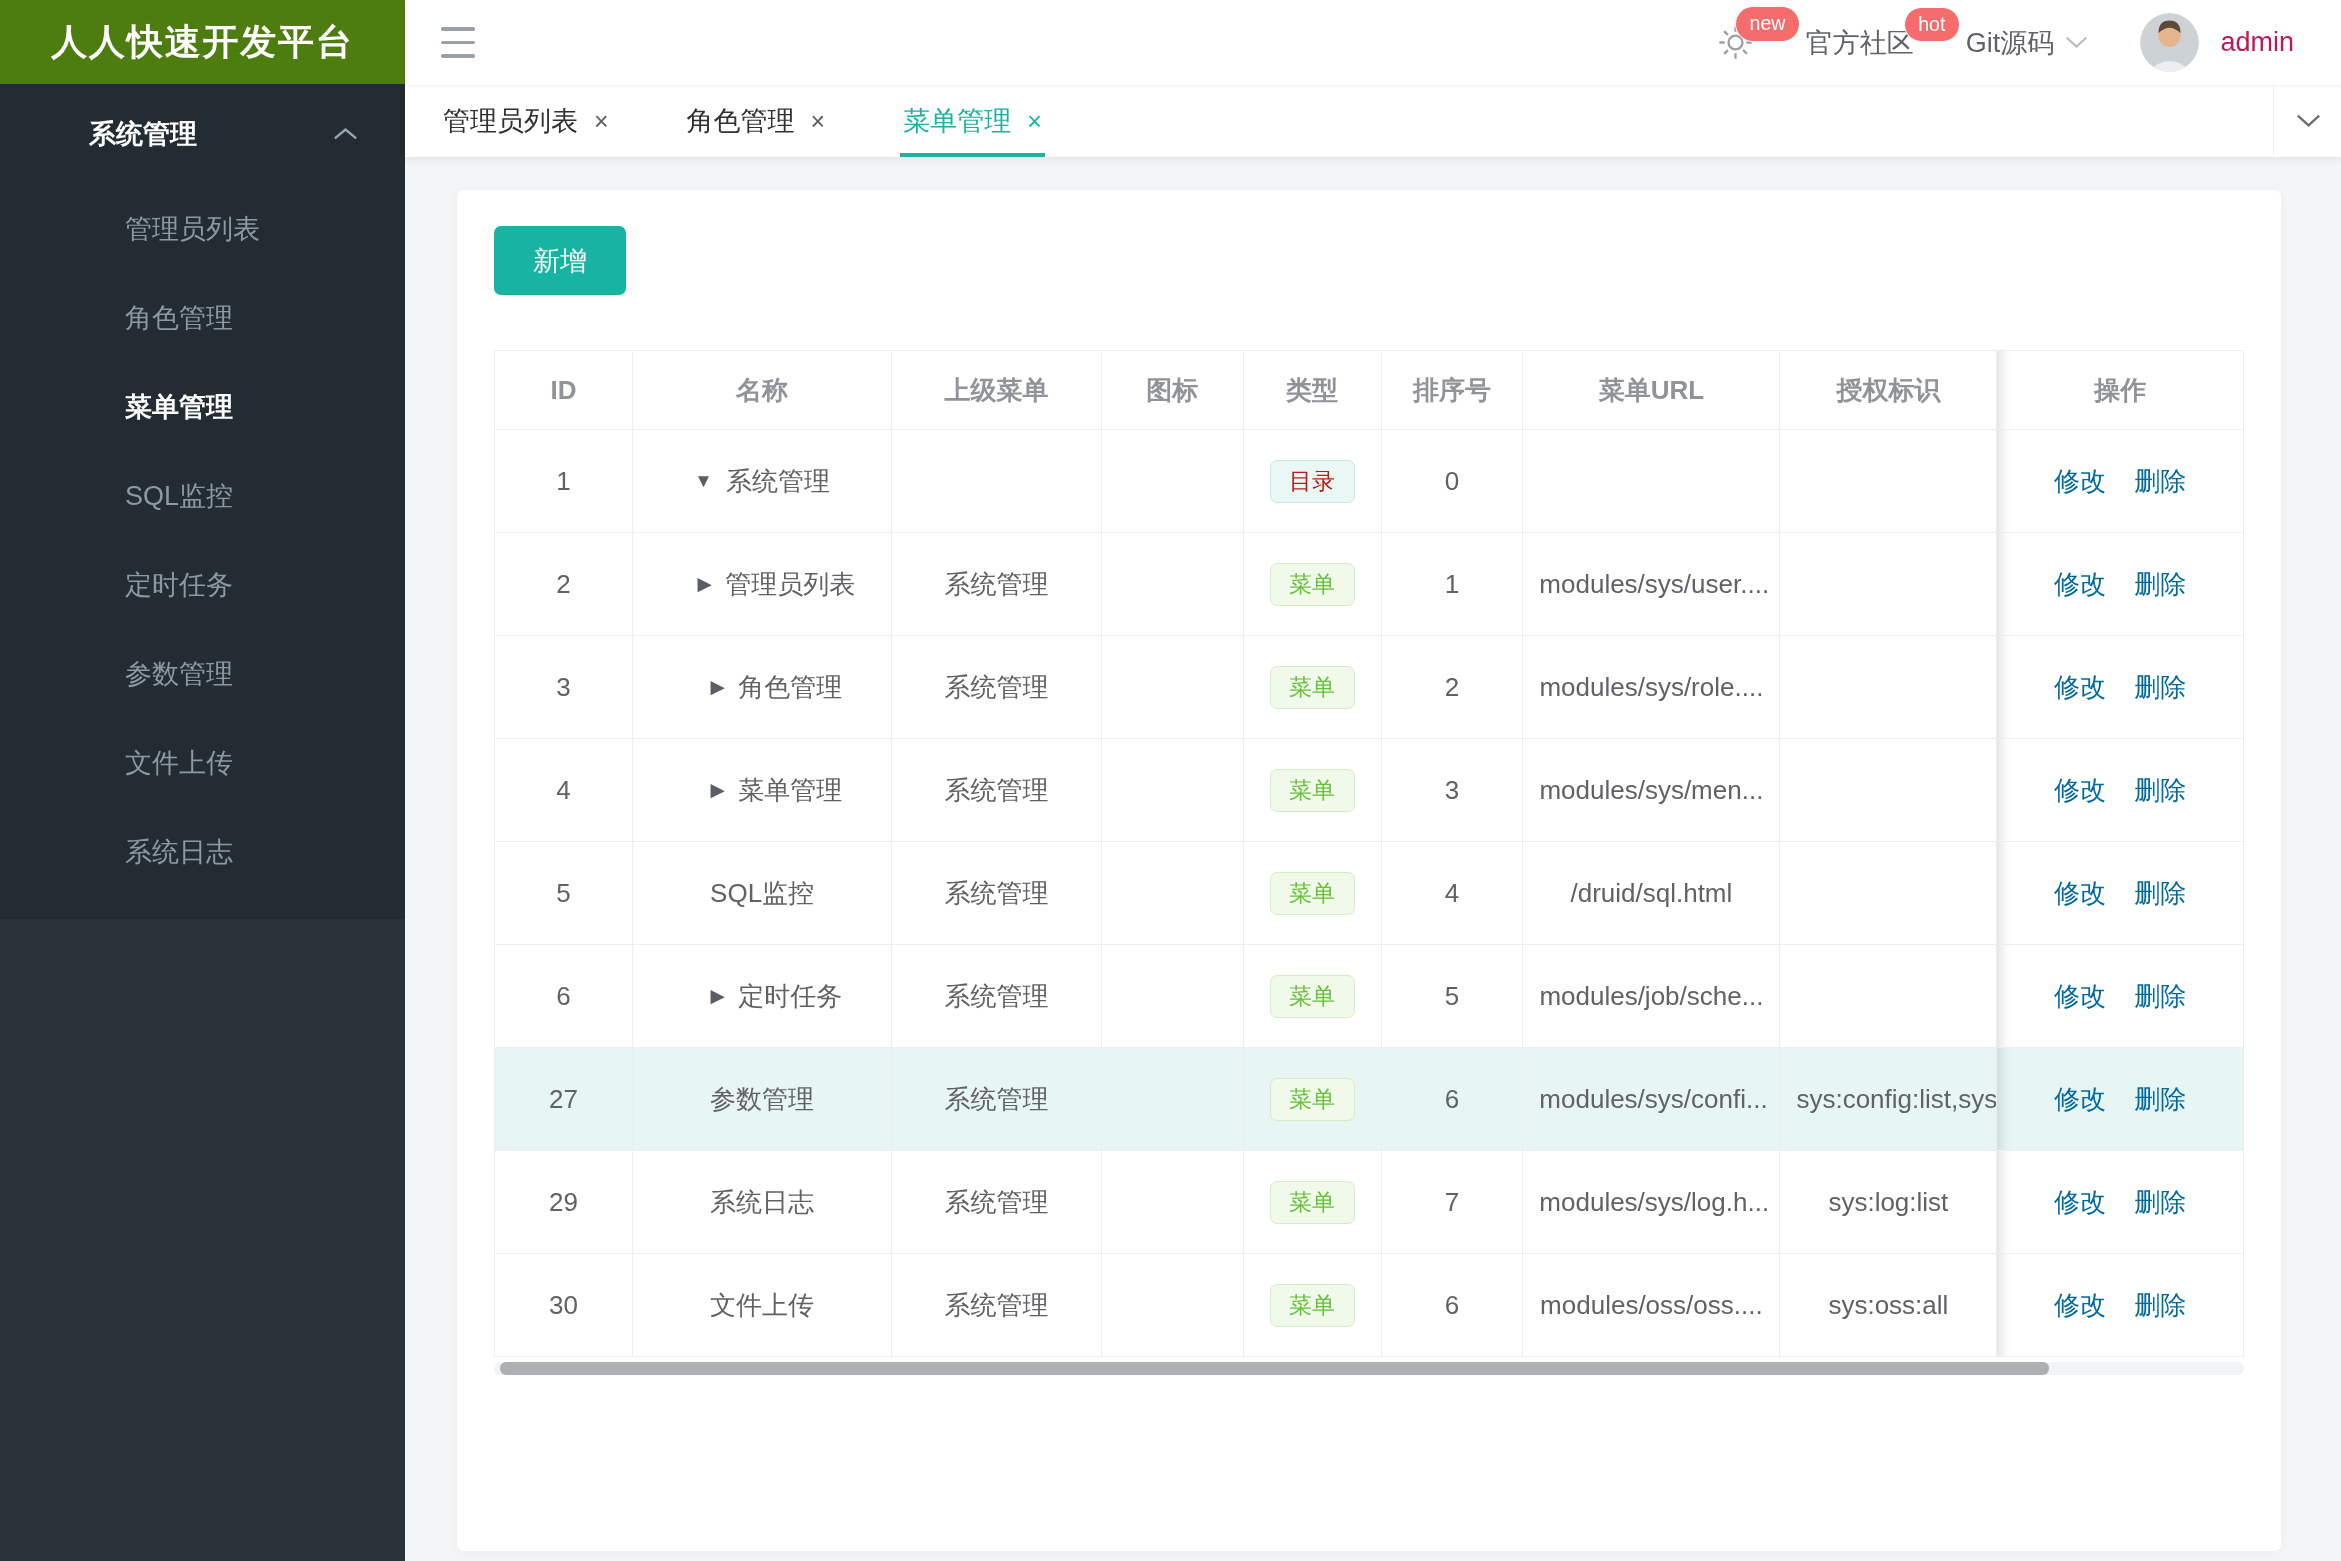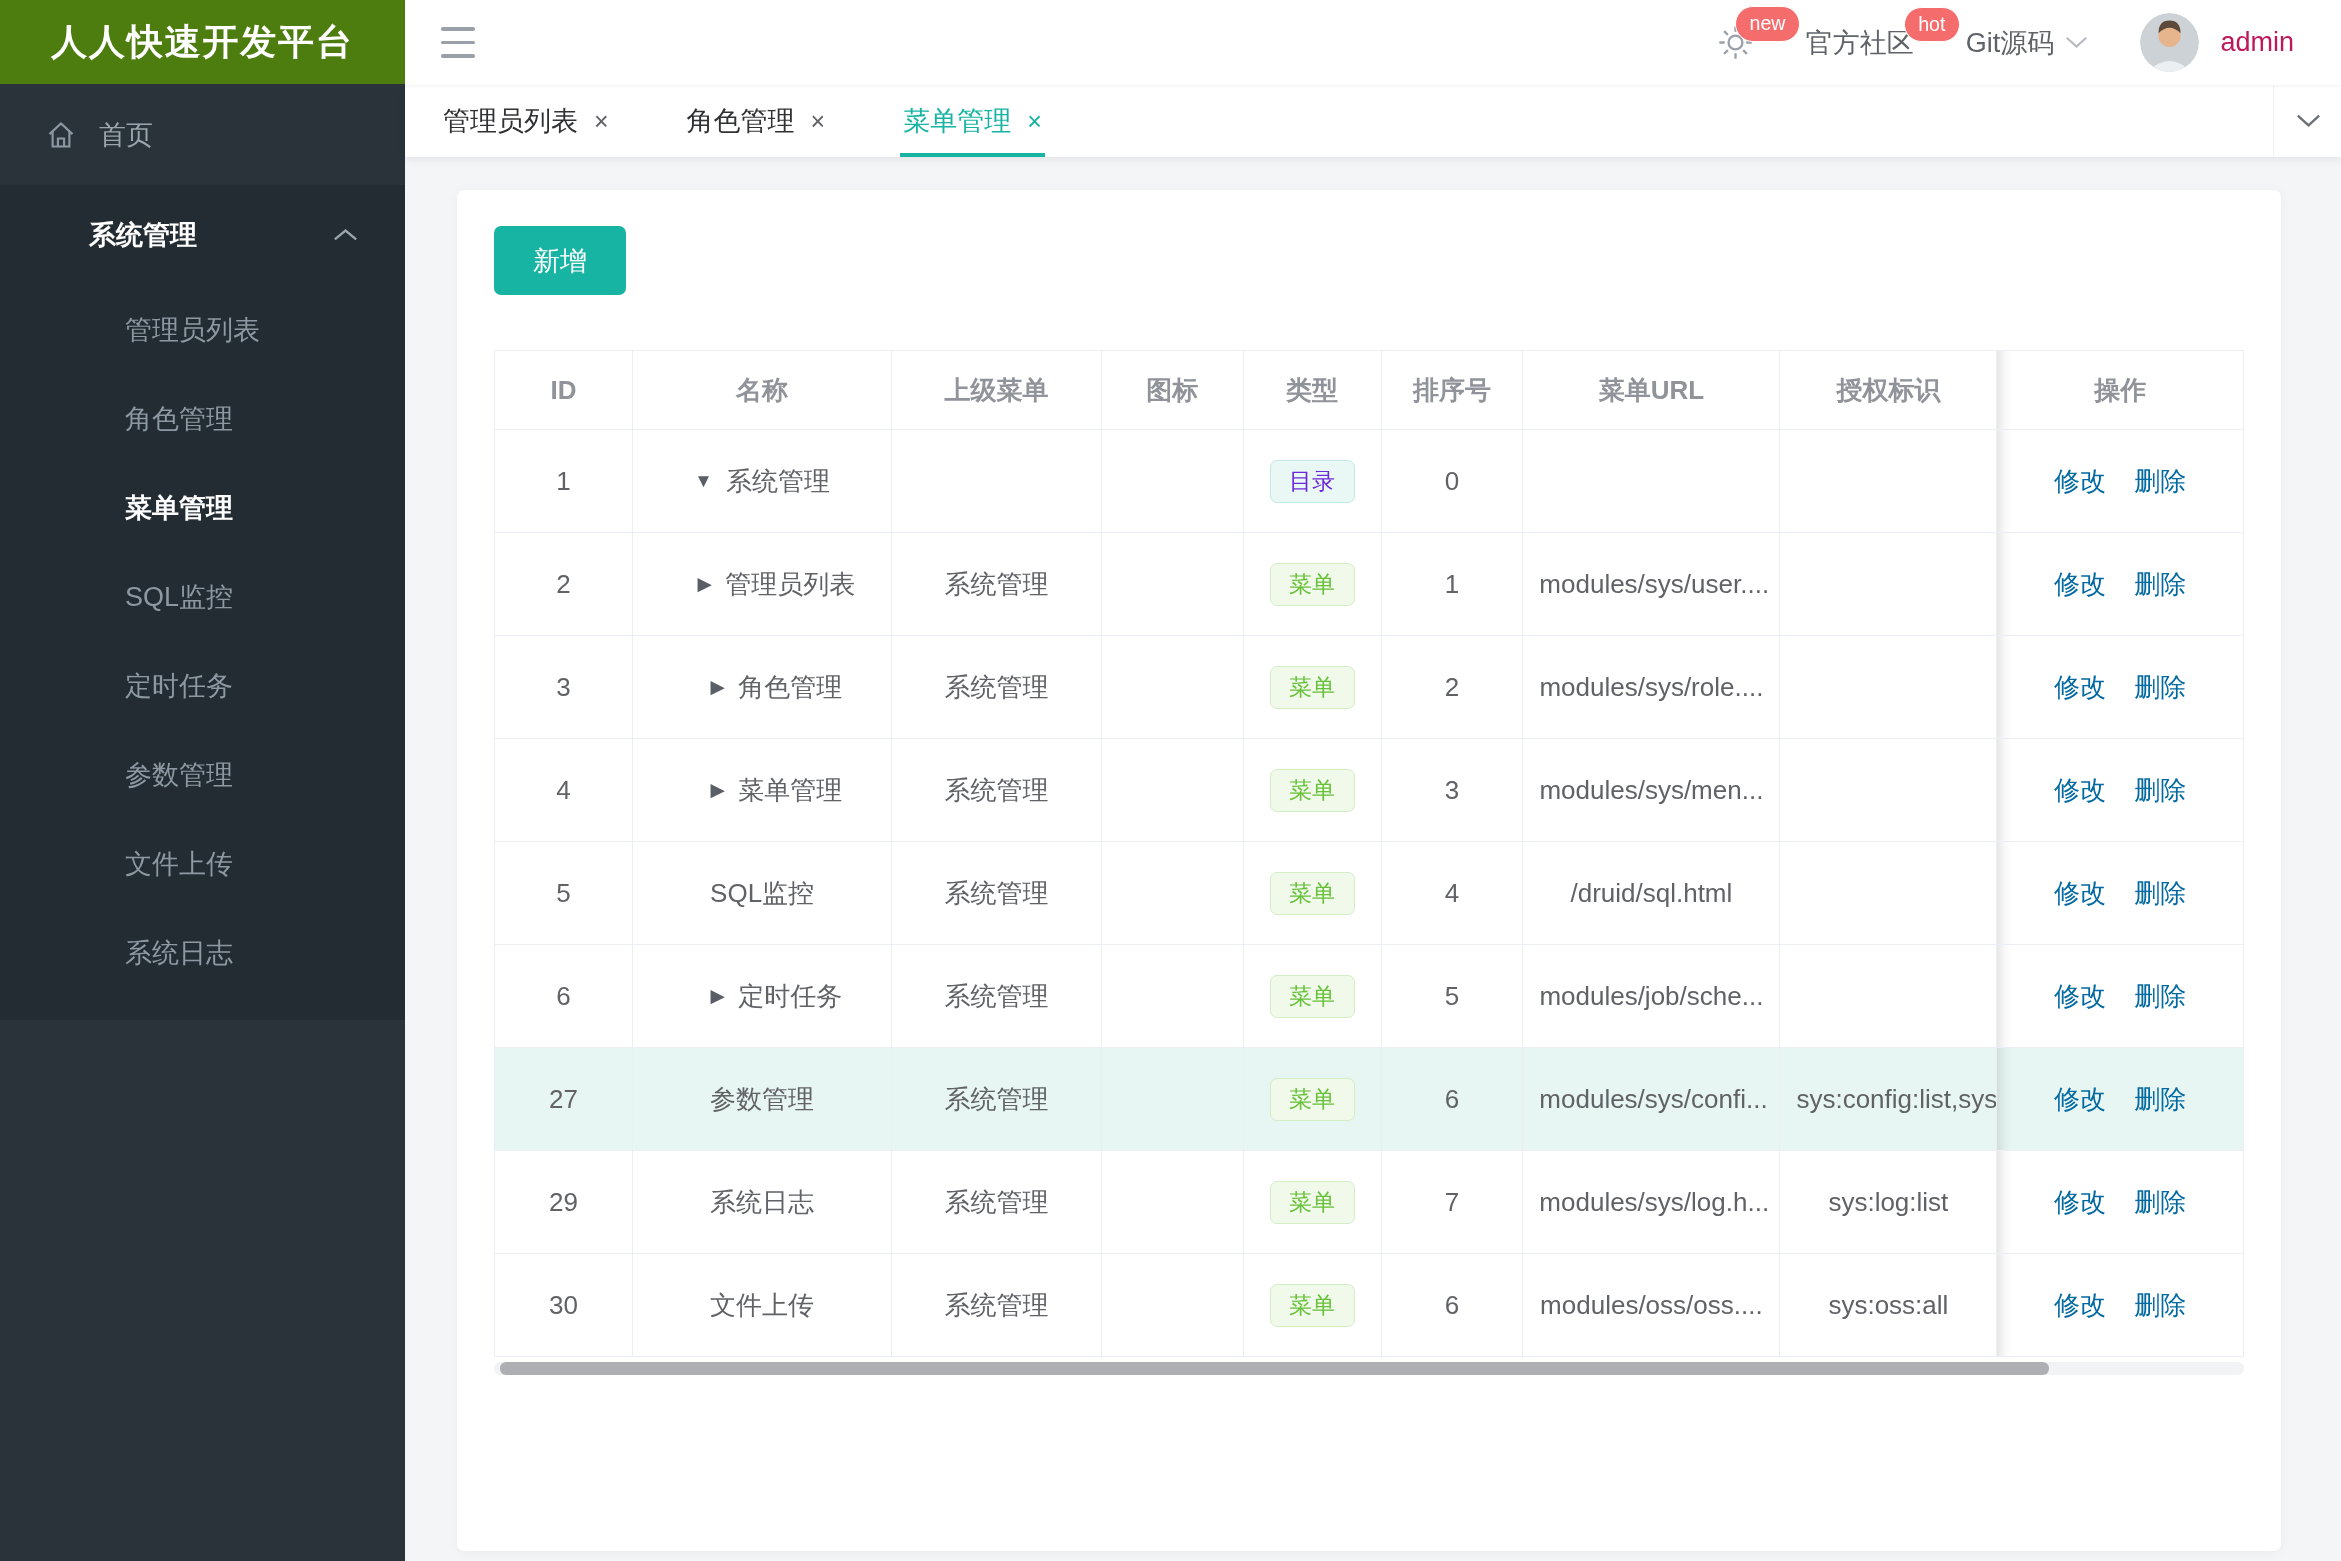--- a/index.html
+++ b/index.html
@@ -62,46 +62,38 @@
           overflow:hidden; white-space:nowrap; }
   th { height:79px; color:#909399; font-weight:bold; }
   td { height:103px; }
   .op { box-shadow:inset 16px 0 14.2px -14.2px rgba(0,0,0,.16); }
   tr.hl td { background:#e7f6f3; }
   .tree-cell { display:inline-flex; align-items:center; gap:13.4px; max-width:100%; }
   .tree-cell.indent { padding-left:28.5px; }
   .arrow { font-style:normal; font-size:18.7px; color:#5a5e66; cursor:pointer; }
   .tag { display:inline-block; min-width:85px; padding:0 12.5px; height:43px; line-height:41px;
          border-radius:7.1px; font-size:23px; }
-  .tag.dir  { color:#6d28d9; background:#e9f8f5; border:0.9px solid #bfe9e2; }
+  .tag.dir  { color:#b91c1c; background:#e9f8f5; border:0.9px solid #bfe9e2; }
   .tag.menu { color:#67c23a; background:#f1f9ea; border:0.9px solid #d3edc4; }
   .op a { color:#0369a1; text-decoration:none; margin:0 14.2px; cursor:pointer; }
 
   .hscroll { height:12.5px; margin-top:5.3px; background:#f2f3f5; border-radius:6.2px; position:relative; }
   .hscroll .thumb { position:absolute; left:6.2px; top:0; height:12.5px; width:88.5%;
                     background:#adafb2; border-radius:6.2px; cursor:pointer; }
 
   svg.icon { display:block; }
 </style>
 </head>
 <body>
 
 <div class="app">
 
   <aside>
     <div class="logo">人人快速开发平台</div>
 
-    <div class="side-home">
-      <svg class="icon" width="30" height="30" viewBox="0 0 34 34" fill="none" stroke="#8d99a2" stroke-width="2.4">
-        <path d="M4 16 L17 4 L30 16"></path>
-        <path d="M7.5 13.5 V30 H26.5 V13.5"></path>
-        <path d="M13.5 30 V21 H20.5 V30"></path>
-      </svg>
-      <span>首页</span>
-    </div>
 
     <div class="side-block">
       <div class="group-title">
         <span>系统管理</span>
         <span class="grow"></span>
         <svg class="icon" width="27" height="16" viewBox="0 0 30 18" fill="none" stroke="#9aa5ad" stroke-width="2.6">
           <path d="M3 14 L15 4 L27 14"></path>
         </svg>
       </div>
       <div id="side-items">

